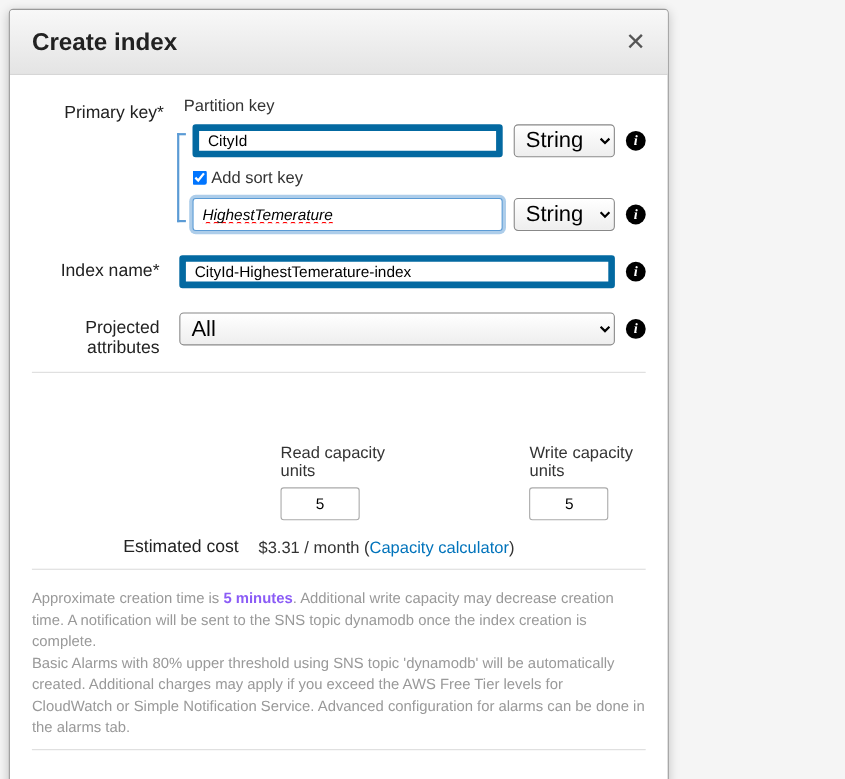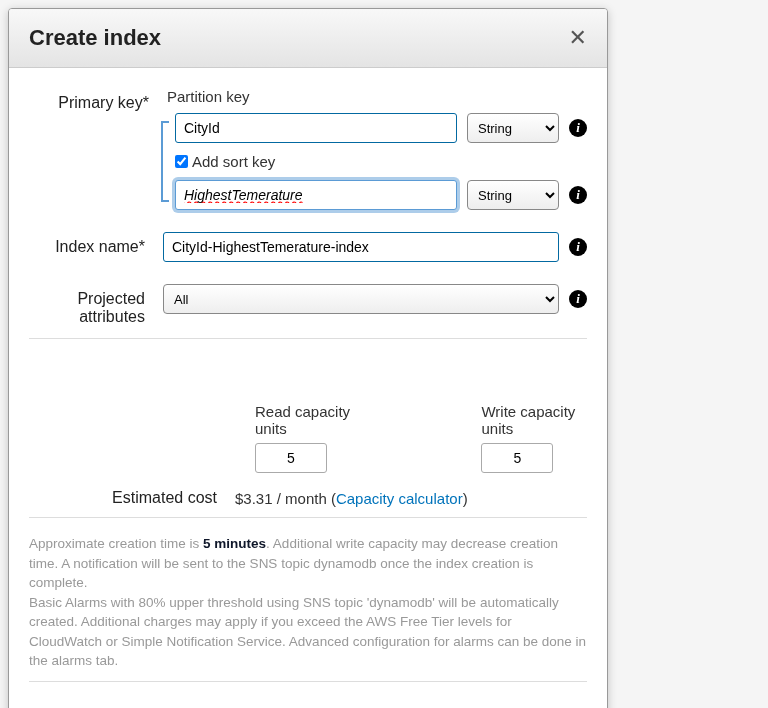--- a/index.html
+++ b/index.html
@@ -78,21 +78,21 @@
       border-bottom: 2px solid #5b9bd5;
     }
     .input-row {
       display: flex;
       align-items: center;
       gap: 10px;
       margin-bottom: 10px;
     }
     .text-input {
       height: 30px;
-      border: 1px solid #0369a1;
+      border: 6px solid #0369a1;
       border-radius: 3px;
       padding: 4px 8px;
       font-size: 14px;
     }
     .text-input.wide { width: 282px; }
     .text-input.focused {
       outline: none;
       border: 1px solid #5b9bd5;
       box-shadow: 0 0 0 3px rgba(91,155,213,0.5);
       font-style: italic;
@@ -100,21 +100,21 @@
     .text-input.spellerror {
       text-decoration: underline wavy red;
       text-decoration-skip-ink: none;
     }
     .select {
       height: 30px;
       border: 1px solid #888;
       border-radius: 4px;
       padding: 2px 6px;
       background: linear-gradient(to bottom, #fff, #eee);
-      font-size: 13px;
+      font-size: 20px;
     }
     .select.type { width: 92px; }
     .select.proj { width: 396px; }
     .info-icon {
       width: 18px;
       height: 18px;
       display: inline-block;
       border-radius: 50%;
       background: #000;
       color: #fff;
@@ -168,21 +168,21 @@
     }
     .cost-row .label-col { padding-top: 0; }
     .cost-val { font-size: 15px; }
     .link { color: #0073bb; cursor: pointer; }
     .fine-print {
       color: #999;
       font-size: 13.5px;
       line-height: 1.45;
       margin-top: 8px;
     }
-    .fine-print strong { color: #0f172a; }
+    .fine-print strong { color: #8b5cf6; }
     .modal-footer {
       padding: 14px 20px 18px 20px;
       display: flex;
       justify-content: flex-end;
       align-items: center;
       gap: 21px;
     }
     .btn-cancel {
       color: #0073bb;
       font-size: 16px;

